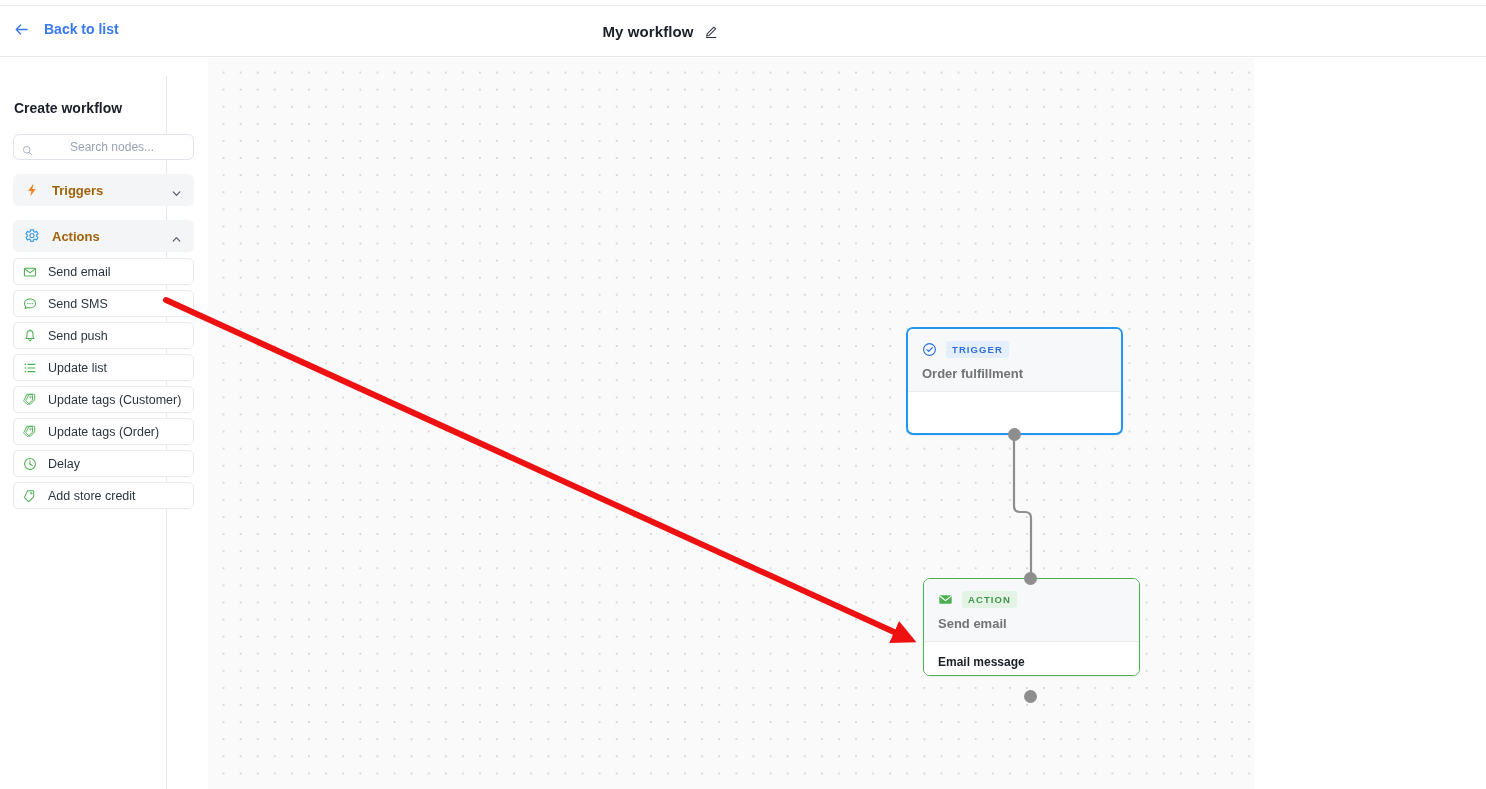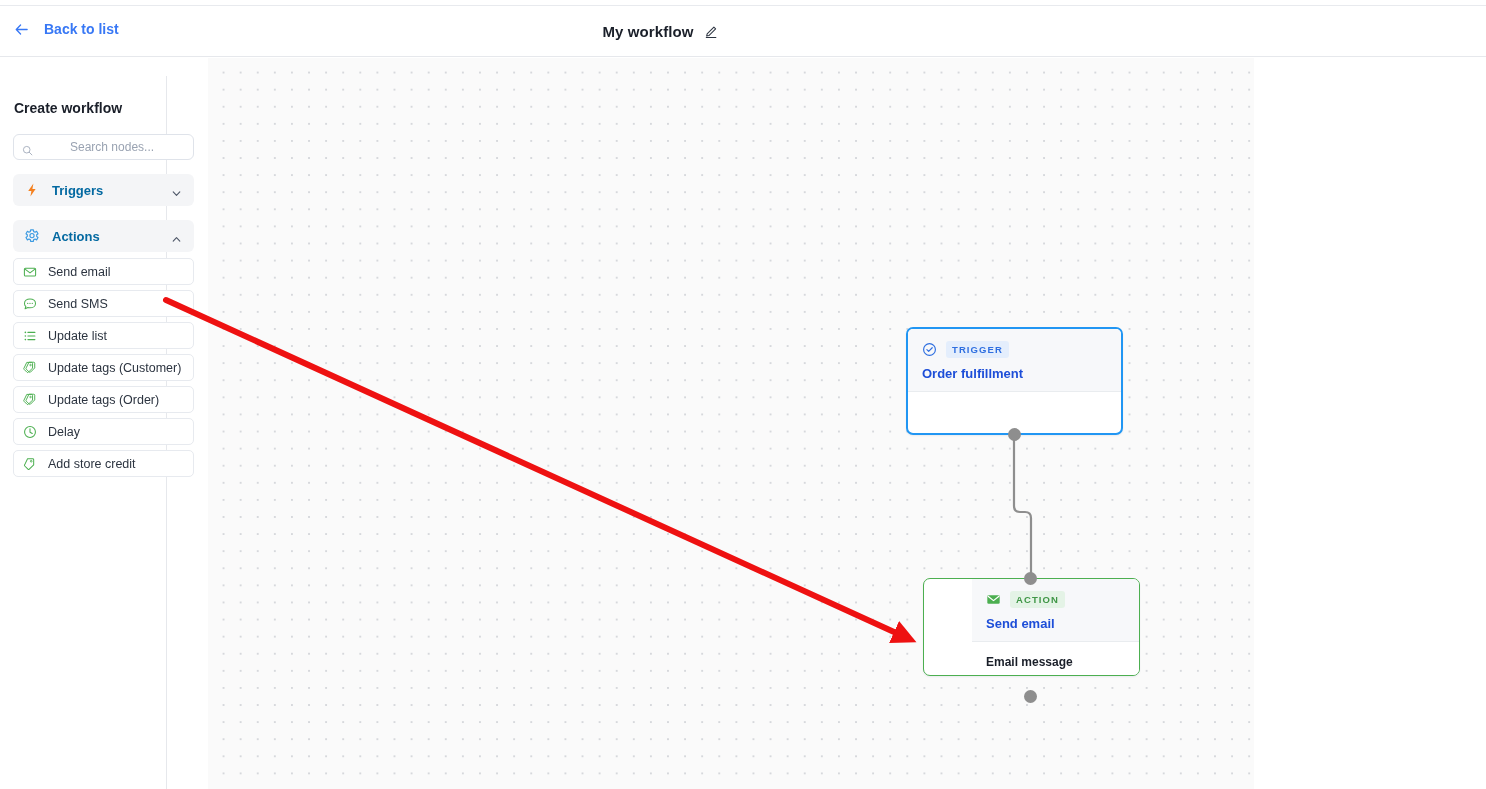--- a/index.html
+++ b/index.html
@@ -58,21 +58,21 @@
   .search-input::placeholder { color: #9aa3b2; }
 
   .section { margin-top: 14px; }
   .section-head {
     display: flex; align-items: center; width: 181px; height: 32px;
     background: #f4f5f7; border-radius: 6px; padding: 0 12px 0 11px;
     cursor: pointer; user-select: none;
   }
   .section-ico { width: 16px; height: 16px; flex: none; display: block; }
   .section-label {
-    flex: 1; margin-left: 12px; font-size: 13px; font-weight: bold; color: #0369a1;
+    flex: 1; margin-left: 12px; font-size: 13px; font-weight: bold; color: #a16207;
   }
   .chev { width: 11px; height: 11px; flex: none; display: block; }
 
   .node-list { margin-top: 6px; }
   .node-item {
     display: flex; align-items: center; width: 181px; height: 27px;
     background: #ffffff; border: 1px solid #e7eaef; border-radius: 5px;
     margin-bottom: 5px; padding-left: 9px; cursor: pointer; user-select: none;
   }
   .node-ico { width: 14px; height: 14px; flex: none; display: block; }
@@ -88,33 +88,33 @@
     overflow: hidden;
   }
   .edges { position: absolute; inset: 0; width: 1278px; height: 731px; }
 
   
   .wnode {
     position: absolute; border-radius: 7px; background: #ffffff;
     overflow: hidden; cursor: pointer;
   }
   .wnode.trigger { border: 2px solid #2196f3; box-shadow: 0 1px 2px rgba(20,40,80,.07); }
-  .wnode.action  { border: 1.5px solid #4caf50; box-shadow: 0 1px 2px rgba(20,40,80,.07); padding-left: 48px; }
+  .wnode.action  { border: 1.5px solid #4caf50; box-shadow: 0 1px 2px rgba(20,40,80,.07); }
   .wnode-head { background: #f7f8fa; padding: 12px 14px 10px 14px; }
   .wnode.action .wnode-head { border-bottom: 1px solid #e9ecef; }
   .wnode.trigger .wnode-head { border-bottom: 1px solid #e9ecef; }
   .badge-row { display: flex; align-items: center; gap: 9px; }
   .badge-ico { width: 15px; height: 15px; display: block; flex: none; }
   .badge {
     font-size: 9.5px; font-weight: bold; letter-spacing: 1.1px;
     padding: 3px 6px; border-radius: 3px;
   }
   .badge.trigger { color: #2f6fe0; background: #e4eefc; }
   .badge.action  { color: #3f9646; background: #e4f3e6; }
-  .wnode-title { margin-top: 8px; font-size: 13px; font-weight: bold; color: #1d4ed8; }
+  .wnode-title { margin-top: 8px; font-size: 13px; font-weight: bold; color: #737373; }
   .wnode-body { background: #ffffff; padding: 13px 14px 14px 14px; }
   .field-label { font-size: 12px; font-weight: bold; color: #1a1f29; }
   .field-value { margin-top: 6px; font-size: 12.5px; color: #6b7483; }
 
   .port {
     position: absolute; width: 13px; height: 13px; border-radius: 50%;
     background: #8e8e8e; cursor: pointer;
   }
 
   
@@ -219,20 +219,31 @@
                        C2.2 9.9 1.7 8.7 1.7 7.3 C1.7 4.4 4.4 2.2 8 2.2 Z" fill="none" stroke="#4caf50" stroke-width="1.15" stroke-linejoin="round"></path>
               <circle cx="5.4" cy="7.3" r=".72" fill="#4caf50"></circle>
               <circle cx="8" cy="7.3" r=".72" fill="#4caf50"></circle>
               <circle cx="10.6" cy="7.3" r=".72" fill="#4caf50"></circle>
             </svg>
           </span>
           <span class="node-label">Send SMS</span>
         </div>
 
 
+        <div class="node-item">
+          <span class="node-ico">
+            <svg viewBox="0 0 16 16" width="14" height="14">
+              <path d="M8 2.1 C5.9 2.1 4.6 3.5 4.6 5.5 V8.6 L3.4 10.8 H12.6 L11.4 8.6 V5.5
+                       C11.4 3.5 10.1 2.1 8 2.1 Z" fill="none" stroke="#4caf50" stroke-width="1.15" stroke-linejoin="round"></path>
+              <path d="M6.7 12.1 C6.9 12.9 7.4 13.4 8 13.4 C8.6 13.4 9.1 12.9 9.3 12.1" fill="none" stroke="#4caf50" stroke-width="1.15" stroke-linecap="round"></path>
+              <path d="M8 1 V2.1" stroke="#4caf50" stroke-width="1.15" stroke-linecap="round"></path>
+            </svg>
+          </span>
+          <span class="node-label">Send push</span>
+        </div>
 
         <div class="node-item">
           <span class="node-ico">
             <svg viewBox="0 0 16 16" width="14" height="14">
               <g stroke="#4caf50" stroke-width="1.25" stroke-linecap="round">
                 <path d="M5.6 3.9 H13.6"></path>
                   <path d="M5.6 8 H13.6"></path>
                   <path d="M5.6 12.1 H13.6"></path>
               </g>
               <g fill="#4caf50">

